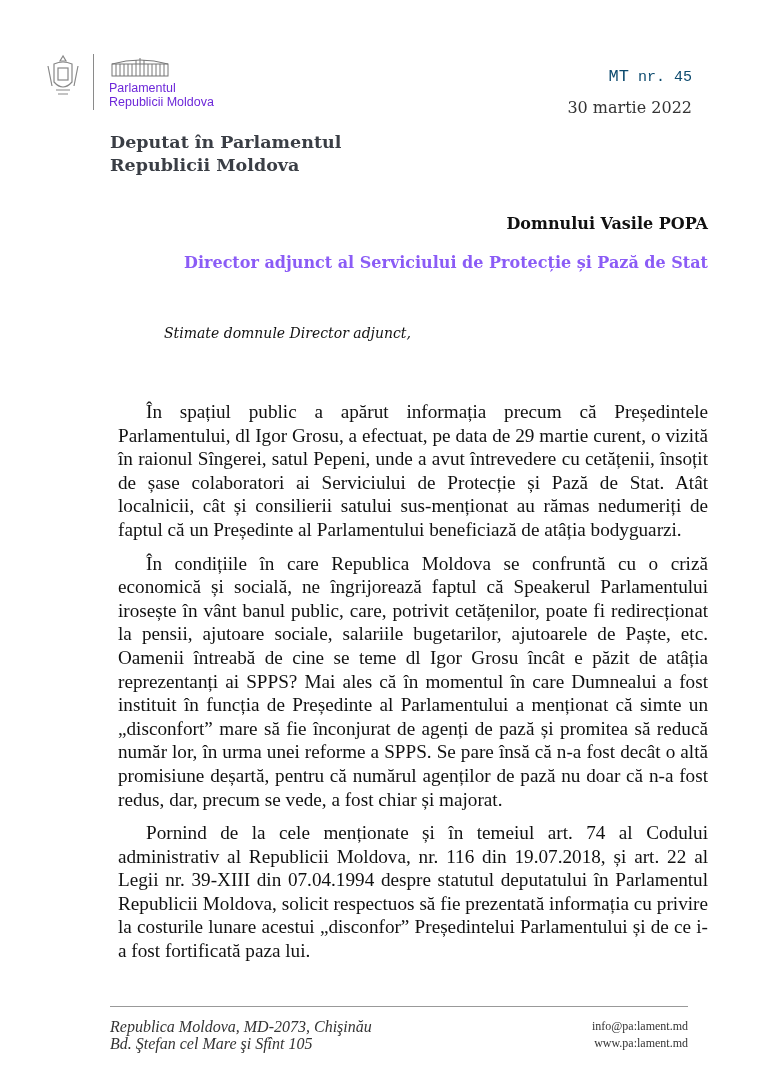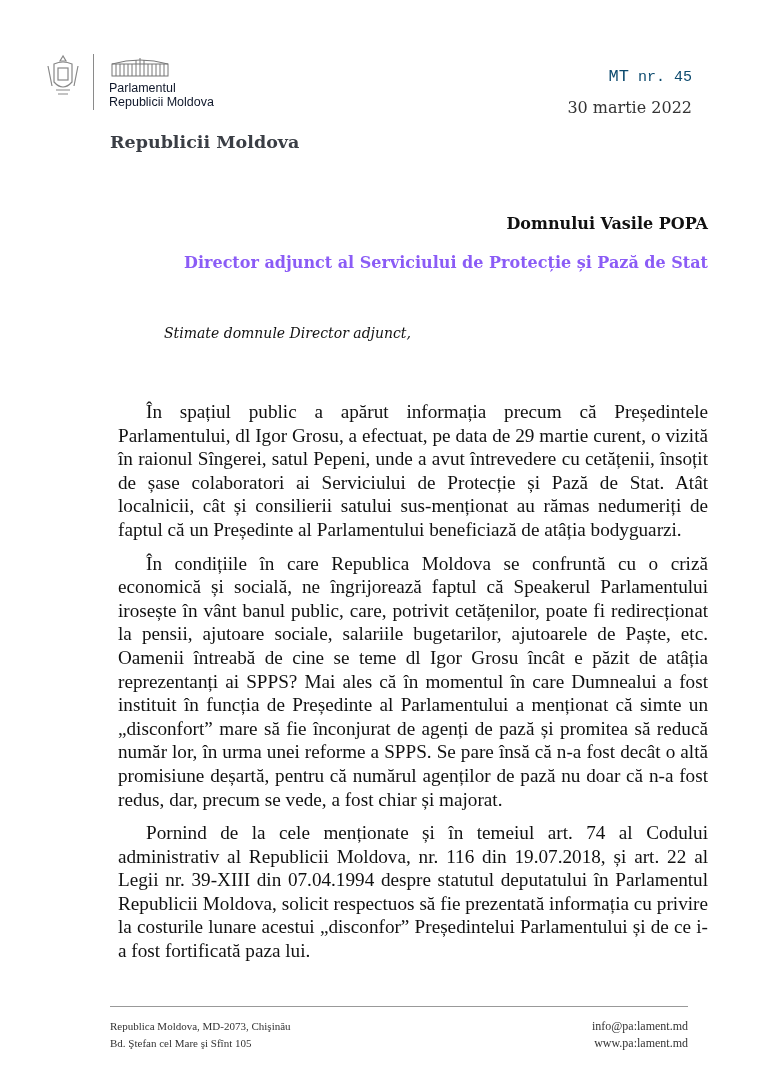--- a/index.html
+++ b/index.html
@@ -1,32 +1,32 @@
 <!DOCTYPE html>
 <html><head>
 <meta charset="utf-8">
 <style>
   html, body { margin: 0; padding: 0; background: #ffffff; }
   body { width: 764px; height: 1080px; position: relative; overflow: hidden; font-family: "DejaVu Serif", "Liberation Serif", serif; color: #1a1a1a; }
   .abs { position: absolute; }
   .logo-emblem { left: 46px; top: 52px; width: 34px; height: 50px; }
   .logo-divider { left: 93px; top: 54px; width: 1px; height: 56px; background: #8a8a8a; }
   .logo-building { left: 110px; top: 54px; width: 60px; height: 24px; }
-  .logo-text { left: 109px; top: 81px; font-family: "Liberation Sans", sans-serif; font-size: 12.5px; line-height: 14px; color: #0f172a; }
+  .logo-text { left: 109px; top: 81px; font-family: "Liberation Sans", sans-serif; font-size: 12.5px; line-height: 14px; color: #6d28d9; }
   .ref-no { right: 72px; top: 67px; font-family: Liberation Mono, monospace; font-size: 15px; color: #0c4a6e; }
   .ref-no .big { font-size: 17px; }
   .ref-date { right: 72px; top: 98px; font-family: "DejaVu Serif", serif; font-size: 16px; color: #333; }
   .deputy { left: 110px; top: 131px; font-family: "DejaVu Serif", serif; font-weight: bold; font-size: 17.5px; line-height: 23px; color: #3a3e45; }
   .recipient { right: 56px; top: 214px; font-weight: bold; font-size: 16px; color: #111; }
   .recipient-title { right: 56px; top: 253px; font-weight: bold; font-size: 16px; color: #8b5cf6; }
   .salutation { left: 164px; top: 325px; font-style: italic; font-size: 14px; color: #111; }
   .body-text { left: 110px; top: 400px; width: 598px; font-family: "Liberation Serif", serif; font-size: 19.2px; line-height: 23.6px; color: #111; text-align: justify; }
   .body-text p { margin: 0 0 10px 8px; text-indent: 28px; }
   .footer-line { left: 110px; top: 1006px; width: 578px; height: 1px; background: #999; }
-  .footer-left { left: 110px; top: 1018px; font-family: "Liberation Serif", serif; font-size: 11px; line-height: 17px; color: #333; }
+  .footer-left { left: 110px; top: 1018px; font-family: "Liberation Serif", serif; font-size: 16px; line-height: 17px; color: #333; font-style: italic; }
   .footer-right { right: 76px; top: 1018px; font-family: "Liberation Serif", serif; font-size: 12px; line-height: 17px; color: #333; text-align: right; }
 </style>
 </head>
 <body>
 
 <svg class="abs logo-emblem" viewBox="0 0 34 50">
   <g fill="none" stroke="#888" stroke-width="1.2">
     <path d="M17 4 L14 9 L20 9 Z"></path>
     <path d="M8 12 Q17 8 26 12 L26 30 Q17 40 8 30 Z"></path>
     <rect x="12" y="16" width="10" height="12"></rect>
@@ -47,20 +47,21 @@
   <div>Republicii Moldova</div>
 </div>
 
 <div class="abs ref-no">
   <span class="big">MT</span>
   <span>nr. 45</span>
 </div>
 <div class="abs ref-date">30 martie 2022</div>
 
 <div class="abs deputy">
+  <div>Deputat în Parlamentul</div>
   <div>Republicii Moldova</div>
 </div>
 
 <div class="abs recipient">Domnului Vasile POPA</div>
 <div class="abs recipient-title">Director adjunct al Serviciului de Protecție și Pază de Stat</div>
 
 <div class="abs salutation">Stimate domnule Director adjunct,</div>
 
 <div class="abs body-text">
   <p>În spațiul public a apărut informația precum că Președintele Parlamentului, dl Igor Grosu, a efectuat, pe data de 29 martie curent, o vizită în raionul Sîngerei,  satul Pepeni, unde a avut întrevedere cu cetățenii, însoțit de șase colaboratori ai Serviciului de Protecție și Pază de Stat. Atât localnicii, cât și consilierii satului sus-menționat au rămas nedumeriți de faptul că un Președinte al Parlamentului beneficiază de atâția bodyguarzi.</p>

